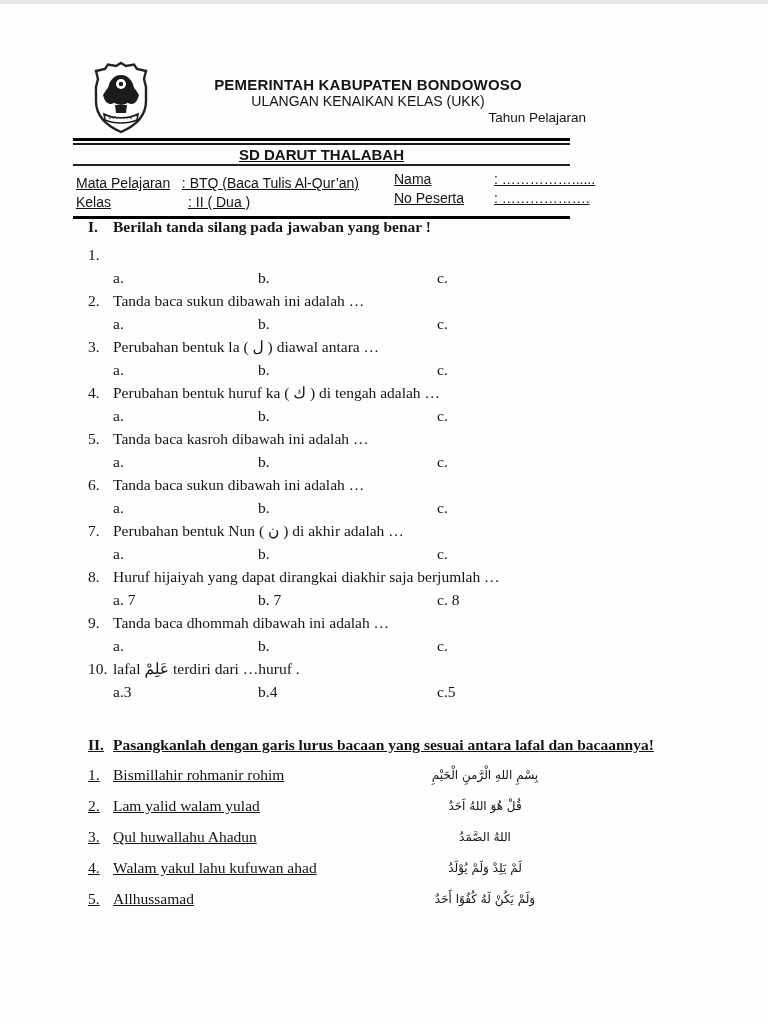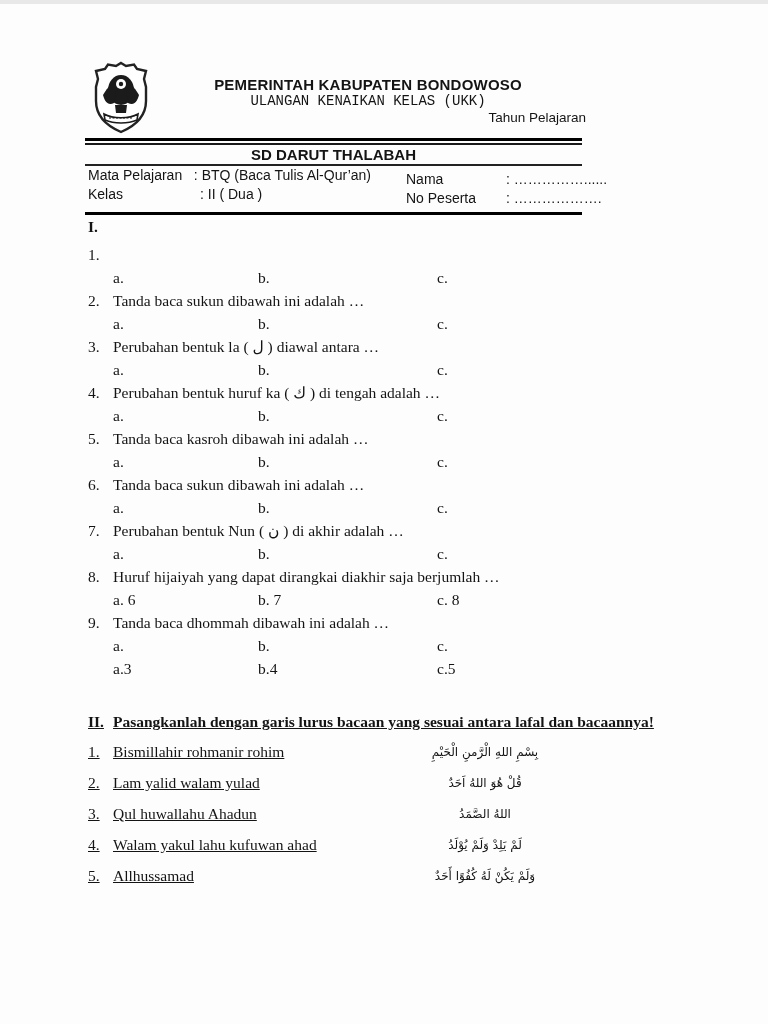--- a/index.html
+++ b/index.html
@@ -9,33 +9,33 @@
     font-family:"Liberation Serif", serif;
     overflow:hidden;
   }
   
   .logo{position:absolute;left:93px;top:57px;width:56px;height:74px;}
   .head-text{
     position:absolute;left:150px;top:72px;width:436px;text-align:center;
     font-family:"Liberation Sans", sans-serif;
   }
   .head-org{font-weight:bold;font-size:15px;letter-spacing:.2px;line-height:17px;}
-  .head-exam{font-size:14px;line-height:17px;font-family:Liberation Mono, monospace;}
+  .head-exam{font-size:14px;line-height:17px;}
   .head-year{font-size:13.5px;line-height:16px;text-align:right;}
 
-  .rule-box{position:absolute;left:85px;top:134px;width:497px;}
+  .rule-box{position:absolute;left:73px;top:134px;width:497px;text-decoration:underline;}
   .double-rule{height:2px;border-top:3px solid #000;border-bottom:2px solid #1a1a1a;}
   .school-row{
     text-align:center;font-family:"Liberation Sans", sans-serif;
     font-weight:bold;font-size:15px;padding:1px 0 1px 0;line-height:17px;
   }
   .thin-rule{border-bottom:2px solid #222;}
   .info-table{display:flex;border-bottom:3px solid #000;min-height:46px;
     font-family:"Liberation Sans", sans-serif;font-size:14px;}
-  .info-left{width:283px;padding:0 0 4px 3px;}
+  .info-left{width:283px;padding:8px 0 4px 3px;}
   .info-divider{width:2px;background:#000;}
   .info-right{flex:1;padding:4px 0 4px 35px;}
   .info-row{display:flex;line-height:19px;}
   .info-label-l{width:112px;}
   .info-label-r{width:100px;}
   .info-value{white-space:nowrap;}
 
   
   .body{position:absolute;left:88px;top:212px;width:640px;font-size:15.5px;}
   .sec-head{display:flex;font-weight:bold;line-height:21px;}
@@ -113,20 +113,21 @@
           <span class="info-value">: ……………….</span>
         </div>
       </div>
     </div>
   </div>
 
   <div class="body">
 
     <div class="sec-head">
       <span class="sec-num">I.</span>
+      <span>Berilah tanda silang pada jawaban yang benar !</span>
     </div>
 
     <div>
 
         <div class="q-row first">
           <span class="q-no">1.</span>
         </div>
         <div class="opt-row">
           <span class="opt-a">a.</span>
           <span class="opt-b">b.</span>
@@ -191,35 +192,39 @@
           <span class="opt-a">a.</span>
           <span class="opt-b">b.</span>
           <span class="opt-c">c.</span>
         </div>
 
         <div class="q-row">
           <span class="q-no">8.</span>
           <span class="q-text">Huruf hijaiyah yang dapat dirangkai diakhir saja berjumlah …</span>
         </div>
         <div class="opt-row">
-          <span class="opt-a">a. 6</span>
+          <span class="opt-a">a. 7</span>
           <span class="opt-b">b. 7</span>
           <span class="opt-c">c. 8</span>
         </div>
 
         <div class="q-row">
           <span class="q-no">9.</span>
           <span class="q-text">Tanda baca dhommah dibawah ini adalah …</span>
         </div>
         <div class="opt-row">
           <span class="opt-a">a.</span>
           <span class="opt-b">b.</span>
           <span class="opt-c">c.</span>
         </div>
 
+        <div class="q-row">
+          <span class="q-no">10.</span>
+          <span class="q-text">lafal عَلِمْ terdiri dari …huruf .</span>
+        </div>
         <div class="opt-row">
           <span class="opt-a">a.3</span>
           <span class="opt-b">b.4</span>
           <span class="opt-c">c.5</span>
         </div>
 
     </div>
 
     <div class="sec2">
       <div class="sec-head">

